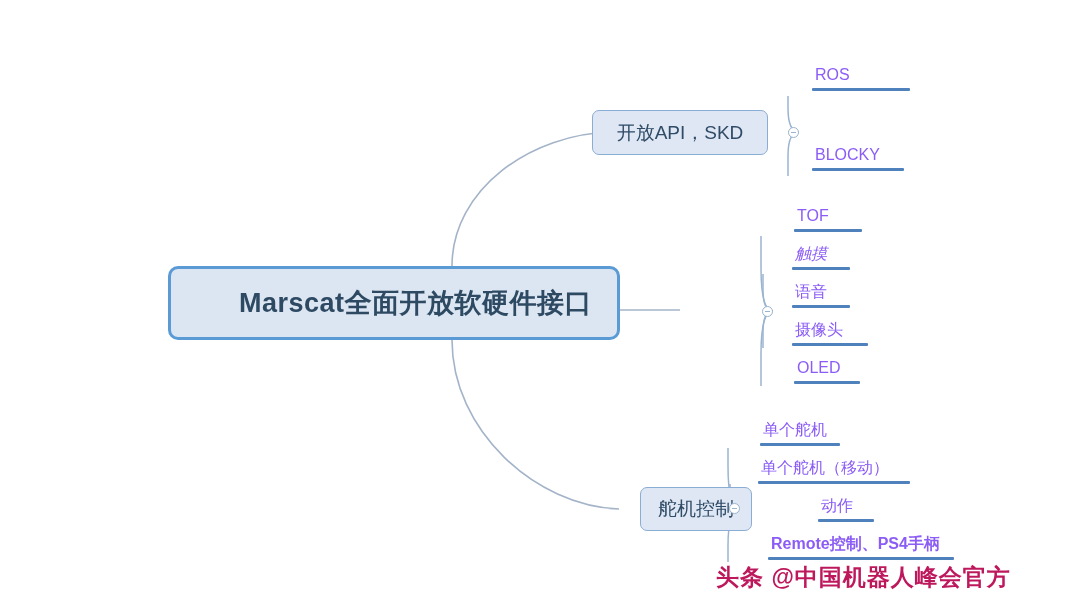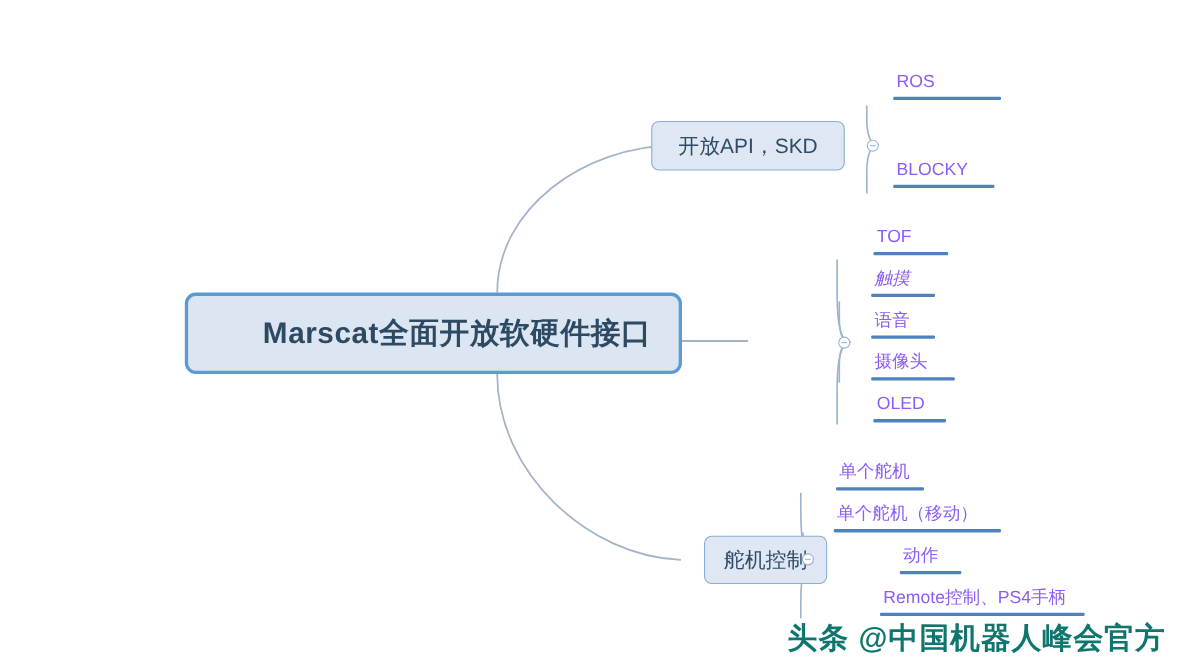--- a/index.html
+++ b/index.html
@@ -112,23 +112,23 @@
     background: #4f81bd;
     margin-top: 2px;
     border-radius: 1px;
   }
 
   
   .watermark {
     position: absolute;
     left: 716px;
     top: 562px;
-    font-size: 27px;
+    font-size: 23px;
     font-weight: bold;
-    color: #0f766e;
+    color: #be185d;
     white-space: nowrap;
     text-shadow: 1px 1px 0 rgba(255,255,255,0.9),
                 -1px -1px 0 rgba(255,255,255,0.9);
     letter-spacing: 1px;
   }
 </style>
 </head>
 <body>
 
 <div id="canvas">
@@ -214,20 +214,20 @@
     <span class="leaf-rule" style="width:80px;"></span>
   </div>
   <div class="leaf" style="left:758px; top:457px;">
     <span class="leaf-text">单个舵机（移动）</span>
     <span class="leaf-rule" style="width:152px;"></span>
   </div>
   <div class="leaf" style="left:790px; top:495px;margin-left:28px;">
     <span class="leaf-text">动作</span>
     <span class="leaf-rule" style="width:56px;"></span>
   </div>
-  <div class="leaf" style="left:800px; top:533px;">
+  <div class="leaf" style="left:768px; top:533px;font-weight:bold;">
     <span class="leaf-text">Remote控制、PS4手柄</span>
     <span class="leaf-rule" style="width:186px;"></span>
   </div>
 
   <div class="watermark">头条 @中国机器人峰会官方</div>
 
 </div>
 
 </body></html>

